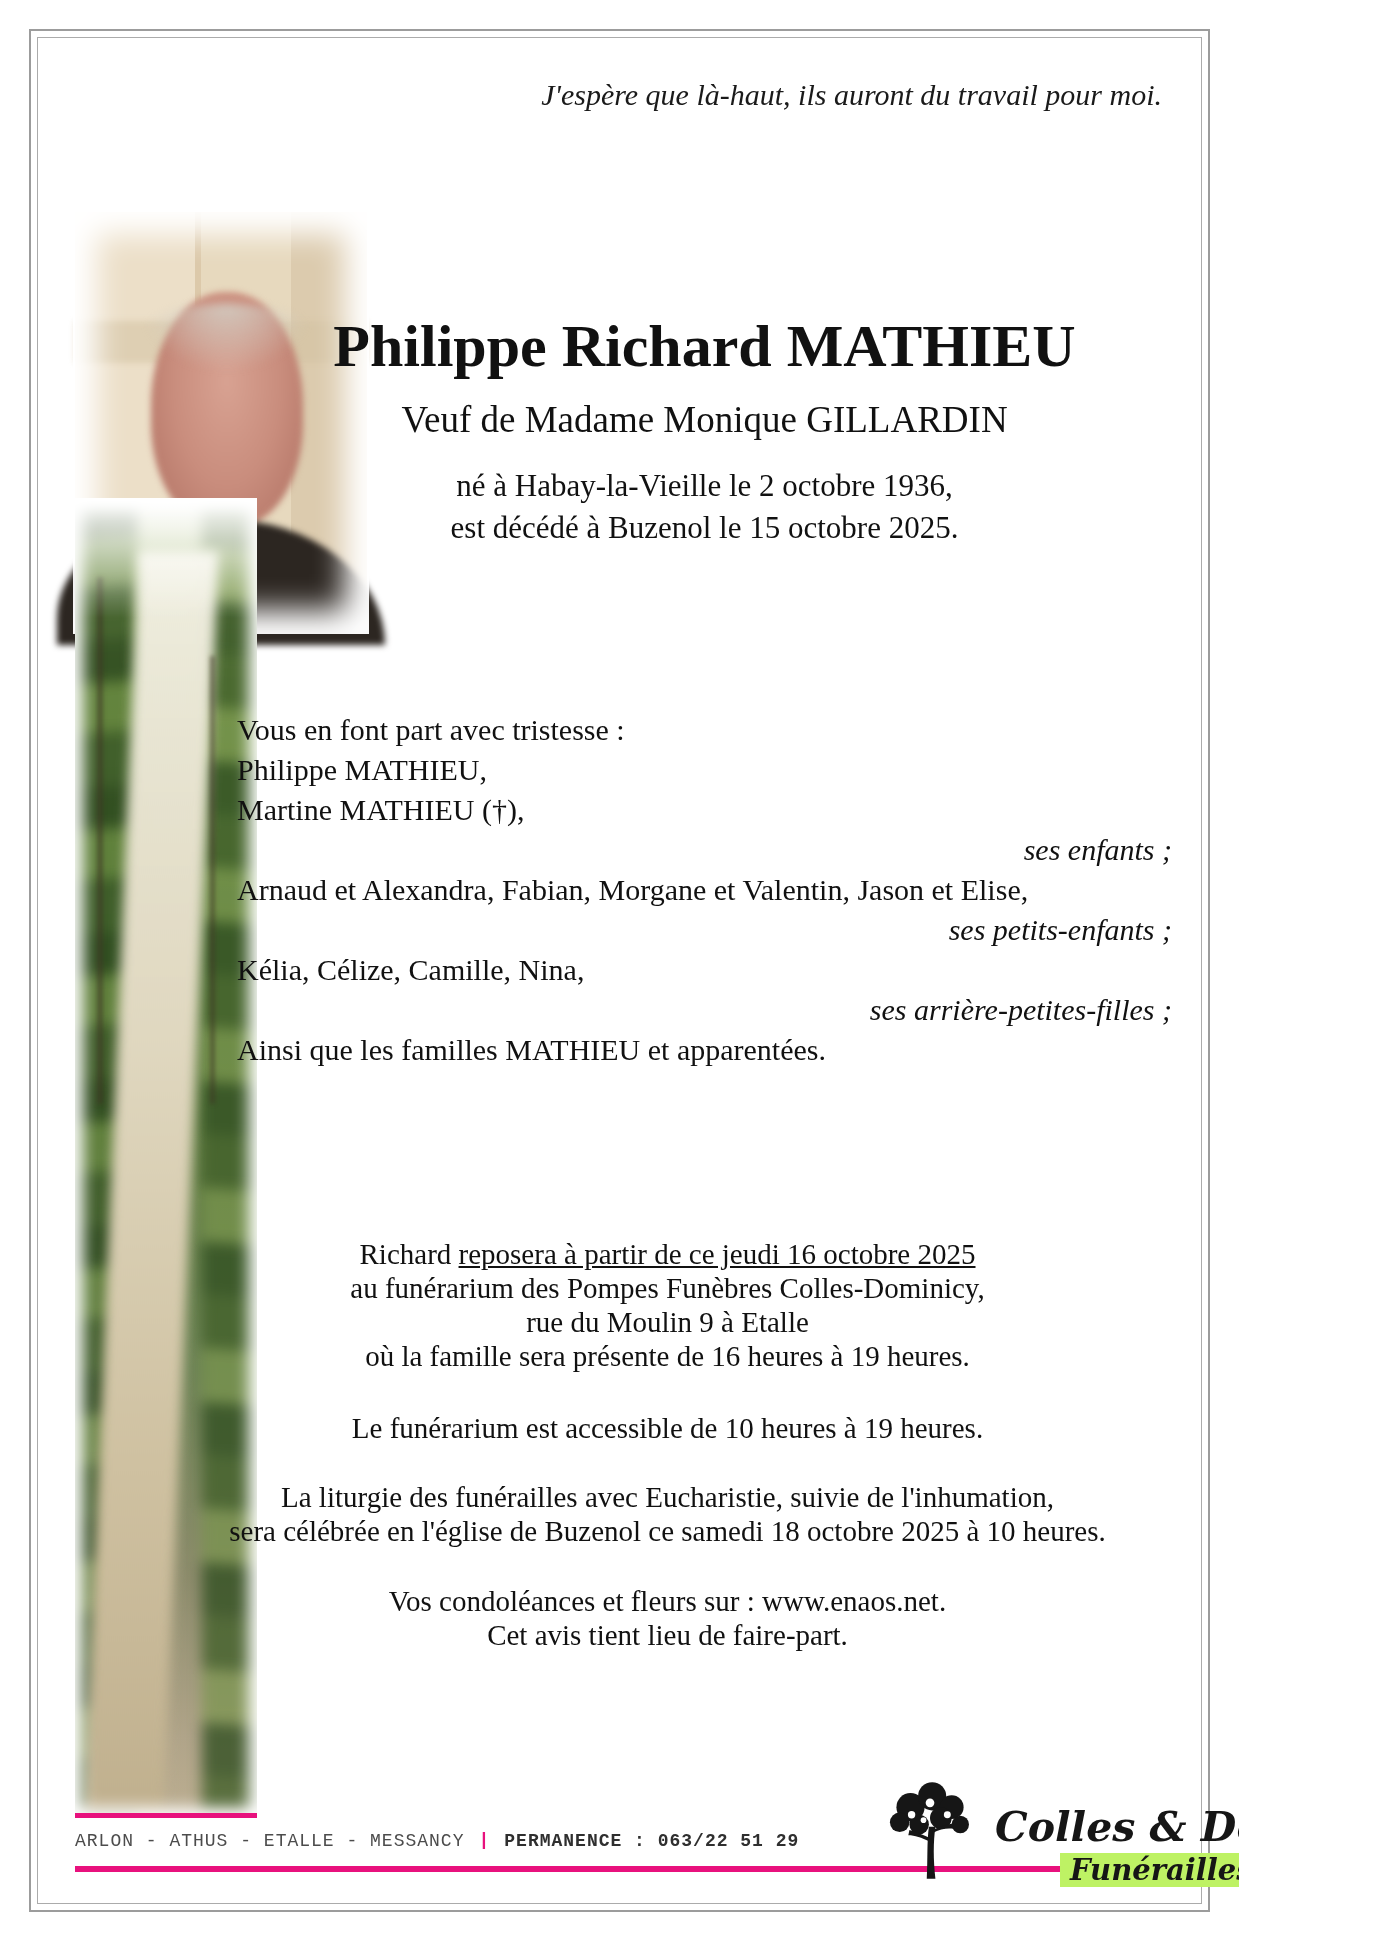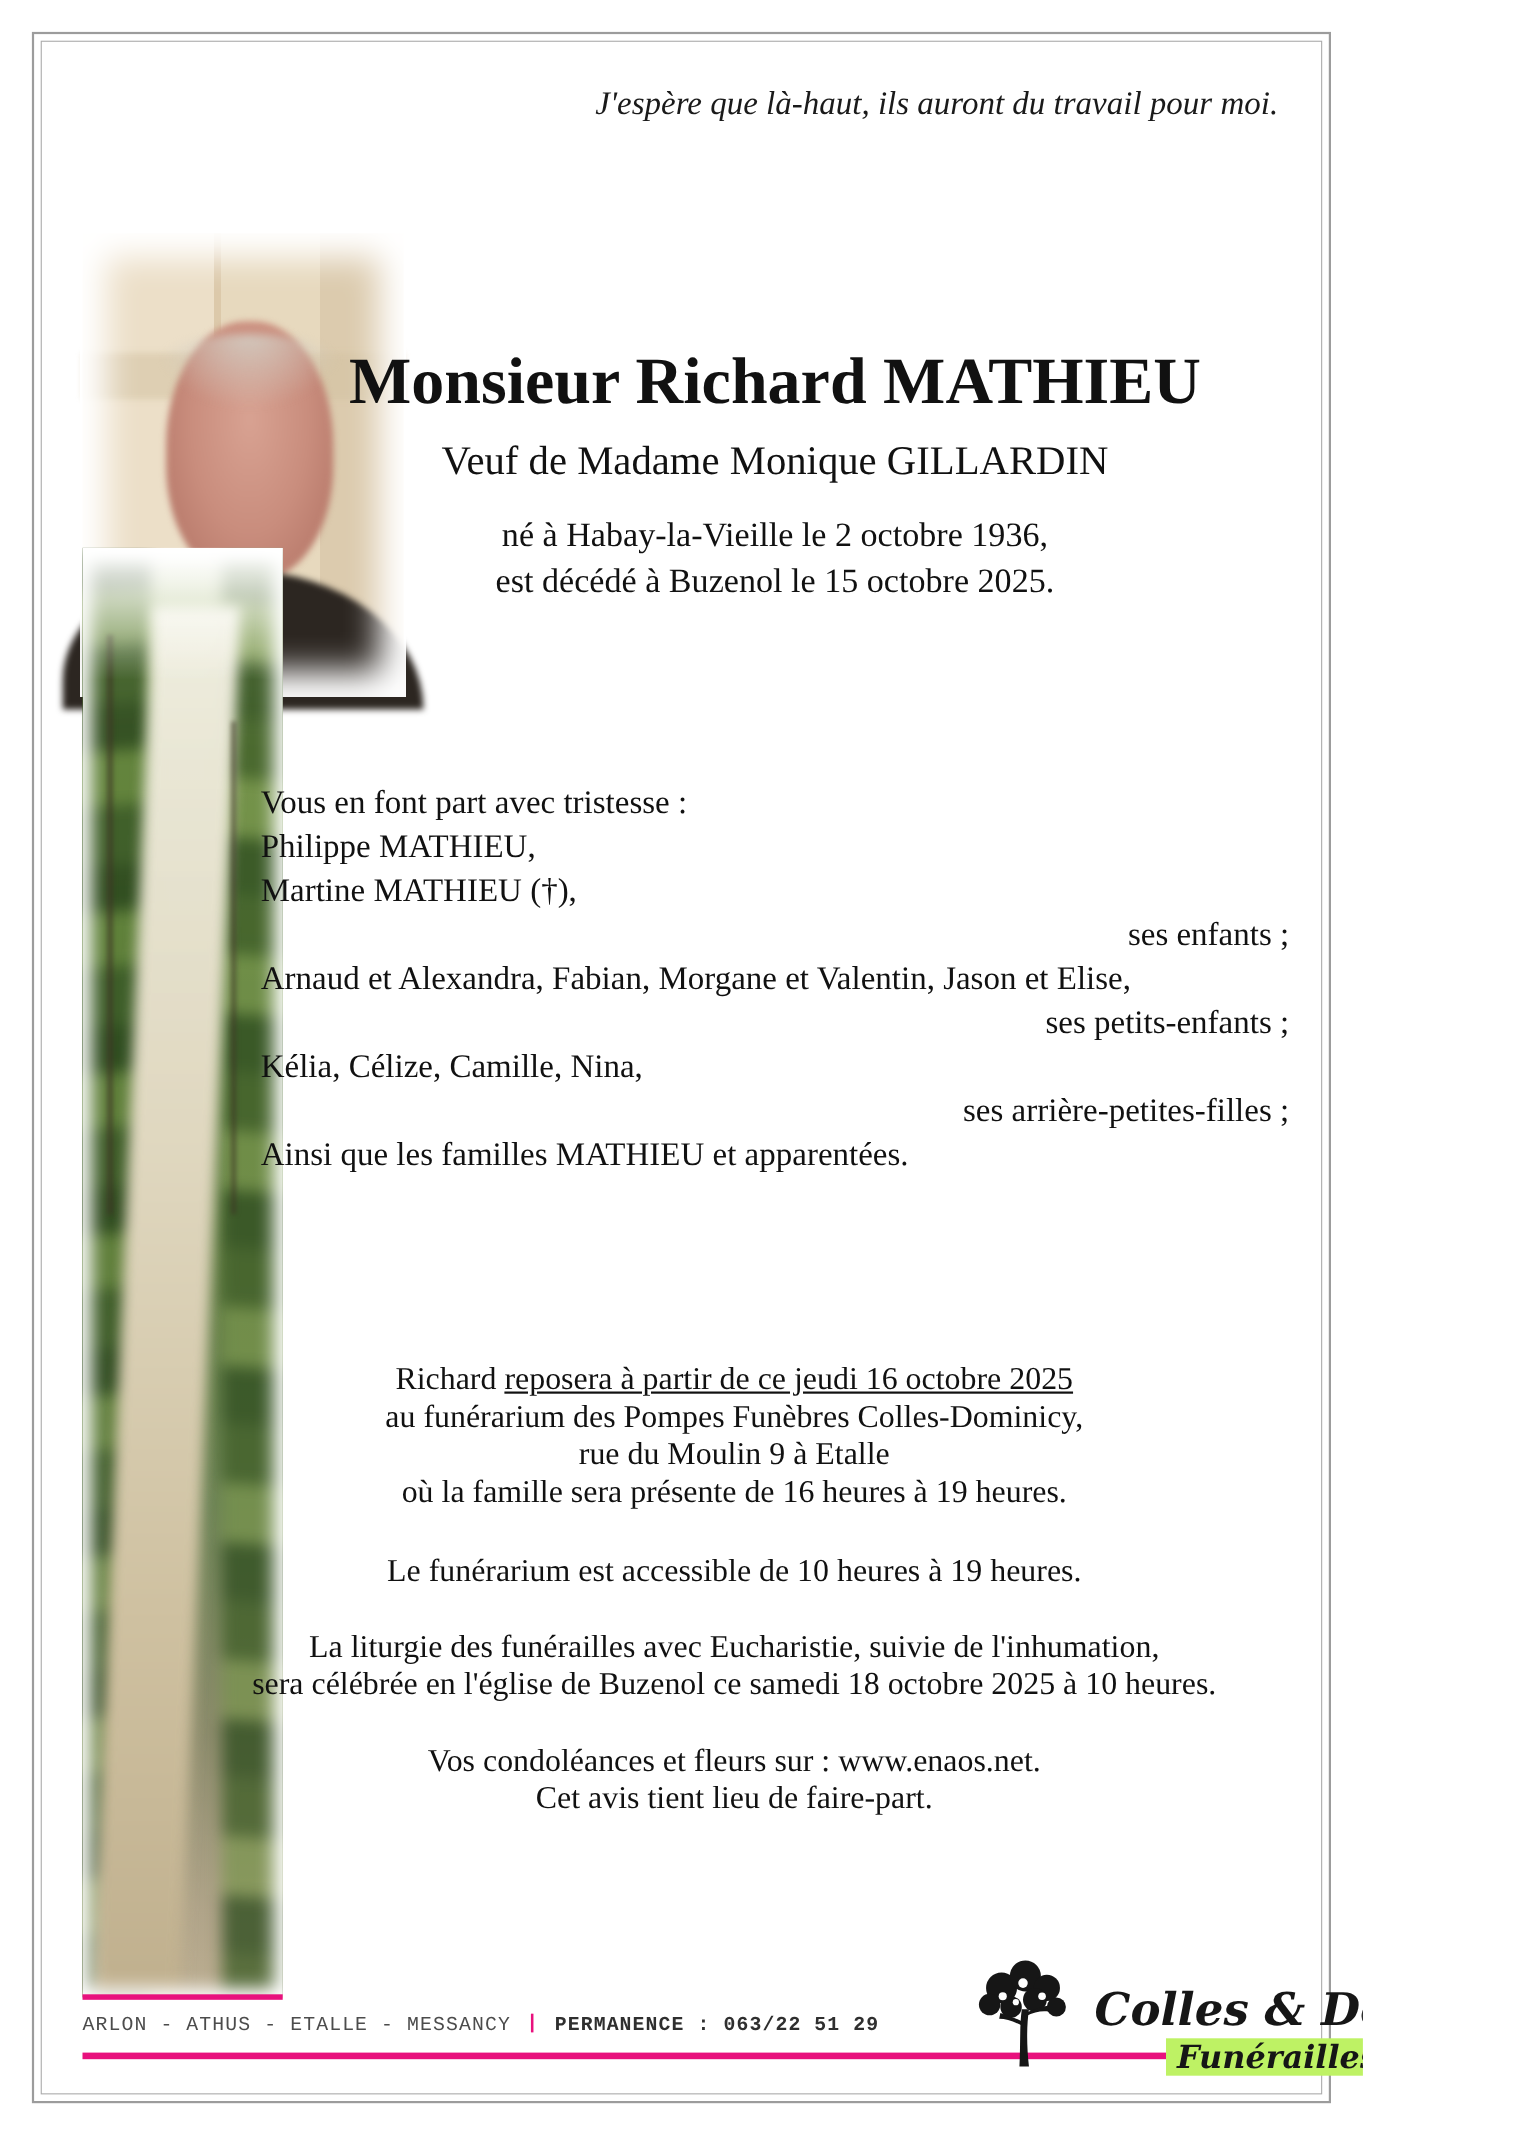--- a/index.html
+++ b/index.html
@@ -50,21 +50,21 @@
   .strip-underline{position:absolute;left:75px;top:1813px;width:182px;height:5px;}
 
   
   .header{position:absolute;top:312px;left:237px;right:67px;text-align:center;}
   .main-title{font-size:60px;font-weight:bold;margin:0;letter-spacing:0;}
   .subtitle{font-size:37px;margin:17px 0 0 0;}
   .dates{font-size:31px;line-height:42px;margin-top:24px;}
 
   
   .family{position:absolute;top:694px;left:237px;right:67px;font-size:30px;line-height:40px;margin-top:16px;}
-  .family .r{ text-align:right;}
+  .family .r{ text-align:right;font-style:italic;}
 
   
   .bold-block{position:absolute;left:163px;right:67px;text-align:center;
      font-weight:normal;font-size:29px;line-height:34px;}
   .bb1{top:1237px;} .bb2{top:1411px;} .bb3{top:1480px;} .bb4{top:1584px;}
   .u{text-decoration:underline;}
 
   
   .footer-left{position:absolute;left:75px;top:1831px;font-family:Liberation Mono, monospace;
      font-size:18px;color:#4c4c4c;letter-spacing:1px;white-space:nowrap;}
@@ -106,21 +106,21 @@
     <div class="f-right"></div>
     <div class="f-path"></div>
     <div class="f-trunk1"></div>
     <div class="f-trunk2"></div>
     <div class="f-fadetop"></div>
     <div class="f-fade"></div>
   </div>
   <div class="strip-underline" style="background: rgb(232, 17, 125);"></div>
 
   <div class="header">
-    <h1 class="main-title">Monsieur Richard MATHIEU</h1>
+    <h1 class="main-title">Philippe Richard MATHIEU</h1>
     <div class="subtitle">Veuf de Madame Monique GILLARDIN</div>
     <div class="dates">
       <div>né à Habay-la-Vieille le 2 octobre 1936,</div>
       <div>est décédé à Buzenol le 15 octobre 2025.</div>
     </div>
   </div>
 
   <div class="family">
     <div>Vous en font part avec tristesse :</div>
     <div>Philippe MATHIEU,</div>

